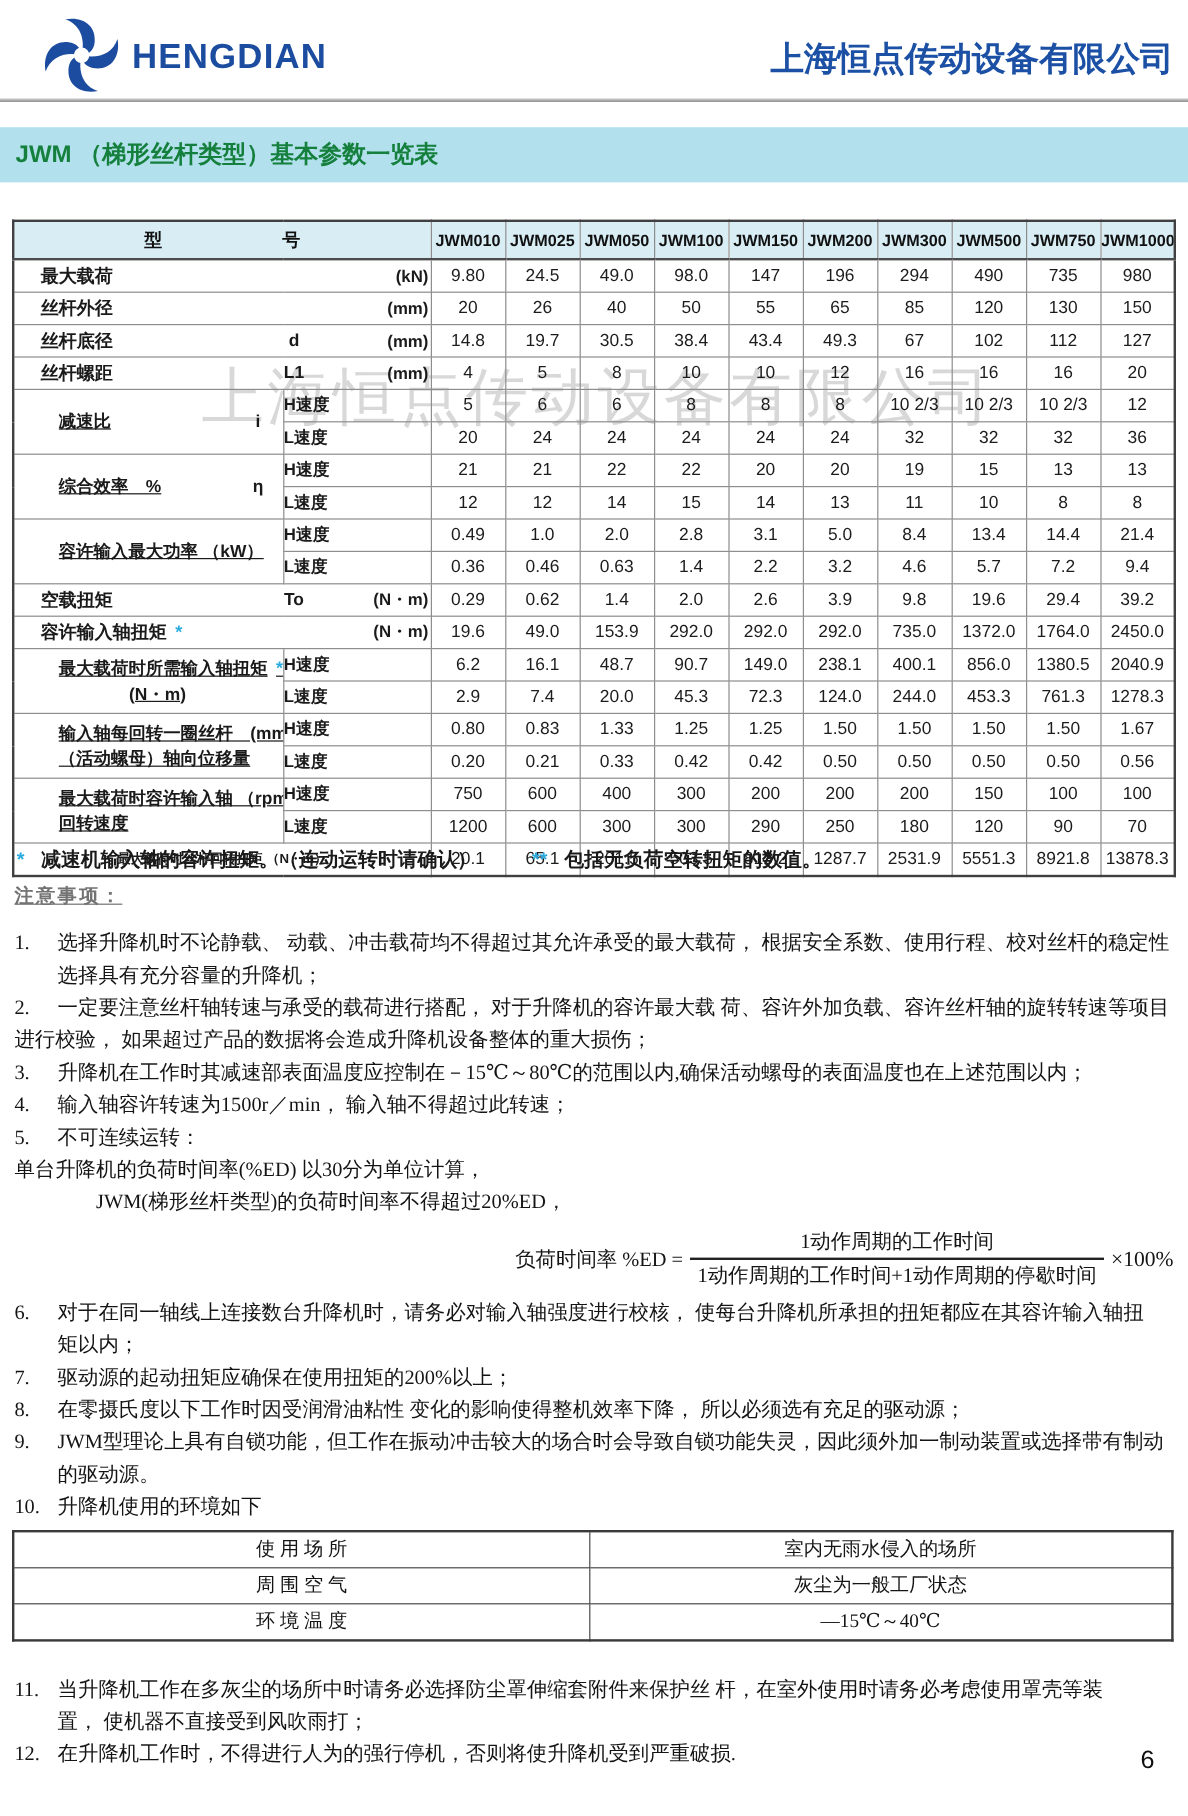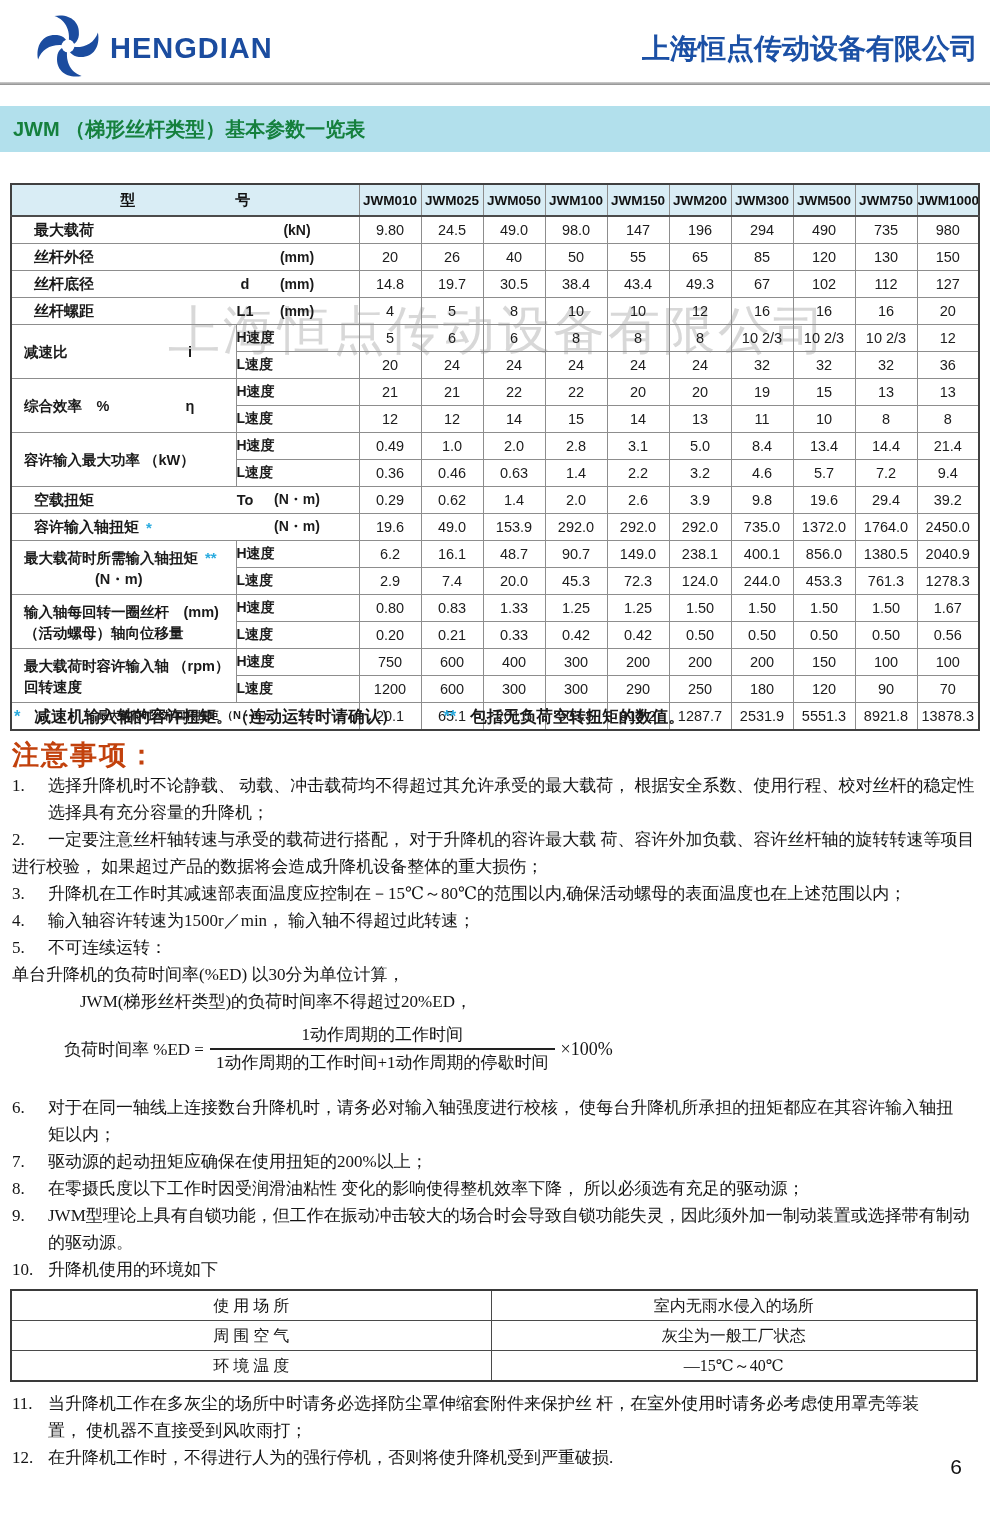--- a/index.html
+++ b/index.html
@@ -35,58 +35,58 @@
                     border-bottom:2px solid #4c4c4c;}
   .mh{display:flex;justify-content:center;gap:100px;font-size:15px;}
   td.val{font-size:14.5px;text-align:center;color:#1c1c1c;}
   tr.gs>td,tr.gs>th{border-top:1.6px solid #4c4c4c;}
   tr.sub>td{border-top:1px solid #9a9a9a;}
   .lwrap{position:relative;display:flex;align-items:center;height:26px;}
   .lname{padding-left:22px;font-size:15px;font-weight:bold;white-space:nowrap;}
   .lmark{color:#29abdf;font-weight:bold;margin-left:7px;font-size:15px;}
   .lsym{position:absolute;left:233px;transform:translateX(-50%);font-size:14.5px;font-weight:bold;}
   .lsym2{position:absolute;left:166px;transform:translateX(-50%);font-size:14.5px;font-weight:bold;}
-  .lunit{position:absolute;left:225px;width:120px;text-align:center;font-size:14px;font-weight:bold;}
-  .l2wrap{padding-left:12px;font-size:14.5px;font-weight:bold;position:relative;}
+  .lunit{position:absolute;left:225px;width:120px;text-align:right;font-size:14px;font-weight:bold;}
+  .l2wrap{padding-left:37px;font-size:14.5px;font-weight:bold;position:relative;text-decoration:underline;}
   .l2wrap .row1{position:relative;line-height:22px;white-space:nowrap;}
   .l2wrap .row2{line-height:20px;white-space:nowrap;}
   .l2wrap .row2.c{text-align:center;padding-right:22px;}
   td.subcell{font-size:14px;font-weight:bold;text-align:left;}
   td.fullcell{font-size:11px;font-weight:bold;text-align:center;}
 
   
   .tfoot{position:absolute;top:706px;left:14px;display:flex;align-items:baseline;
          font-size:16.5px;font-weight:bold;z-index:2;}
   .tfoot .mk{color:#29abdf;margin-right:14px;}
   .tfoot .mk2{color:#29abdf;margin-left:46px;margin-right:14px;}
 
   
-  .ntitle{position:absolute;top:737px;left:12px;font-size:27px;font-weight:bold;
-          letter-spacing:2px;color:#c2410c;}
+  .ntitle{position:absolute;top:737px;left:12px;font-size:16px;font-weight:bold;
+          letter-spacing:2px;color:#737373;text-decoration:underline;}
   .notes{position:absolute;top:772px;left:12px;width:966px;
          font-family:"Liberation Serif","DejaVu Serif",serif;font-size:17px;
          line-height:27px;color:#141414;}
   .note{display:flex;}
   .nnum{width:36px;flex:none;}
   .nbody{flex:1;min-width:0;}
   .nline{white-space:nowrap;}
   .nline.flush{margin-left:-36px;}
 
   
   .ed{margin:0 0 2px 0;}
   .edl1{}
   .edl2{margin-left:68px;}
-  .edformula{display:flex;align-items:center;margin:7px 0 18px 52px;}
+  .edformula{display:flex;align-items:center;margin:7px 0 4px 52px;justify-content:flex-end;}
   .frac{display:inline-flex;flex-direction:column;align-items:center;margin:0 6px;}
   .fnum{line-height:26px;padding:0 6px;}
   .fden{line-height:26px;padding:0 6px;border-top:2px solid #222;}
   .edrhs{font-size:18px;}
 
   
-  table.env{border-collapse:collapse;table-layout:fixed;width:966px;margin:6px 0 8px -2px;
+  table.env{border-collapse:collapse;table-layout:fixed;width:966px;margin:6px 0 26px -2px;
             border:2px solid #3a3a3a;}
   table.env td{border:1px solid #4a4a4a;height:27px;text-align:center;font-size:16px;}
 
   
   .pageno{position:absolute;top:1455px;right:28px;font-size:21px;color:#111;}
 </style>
 </head>
 <body>
 
 <div class="page">

